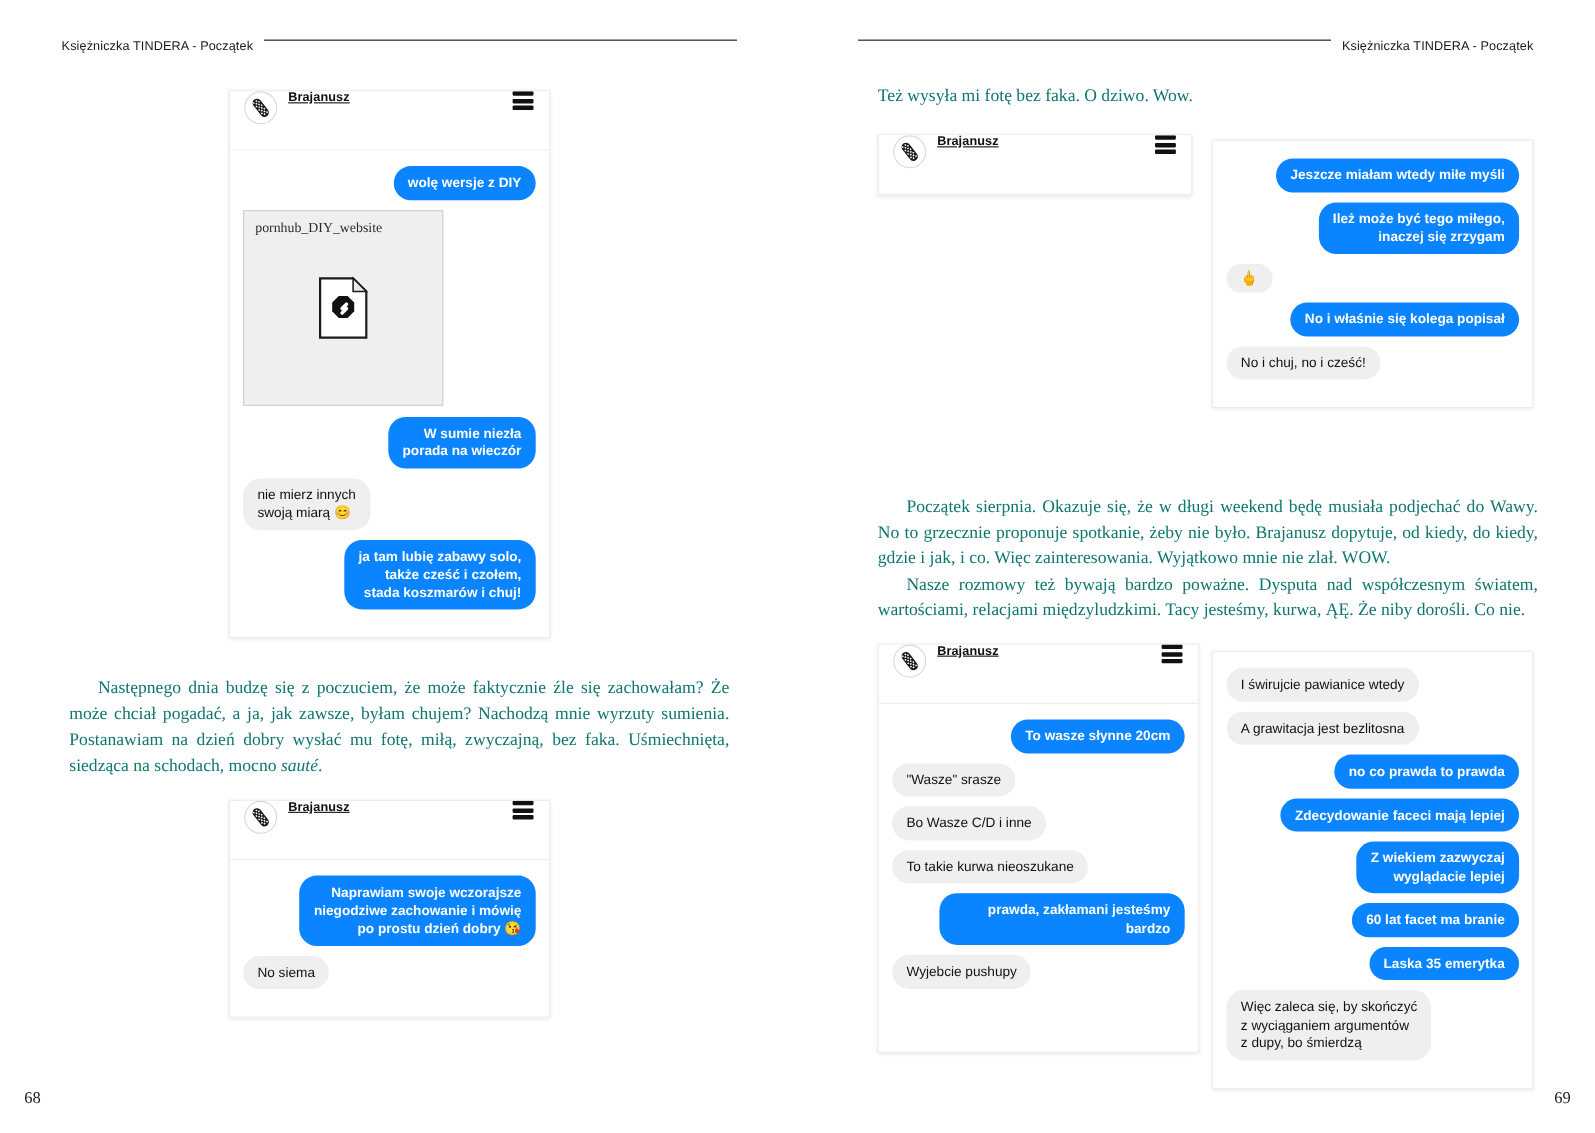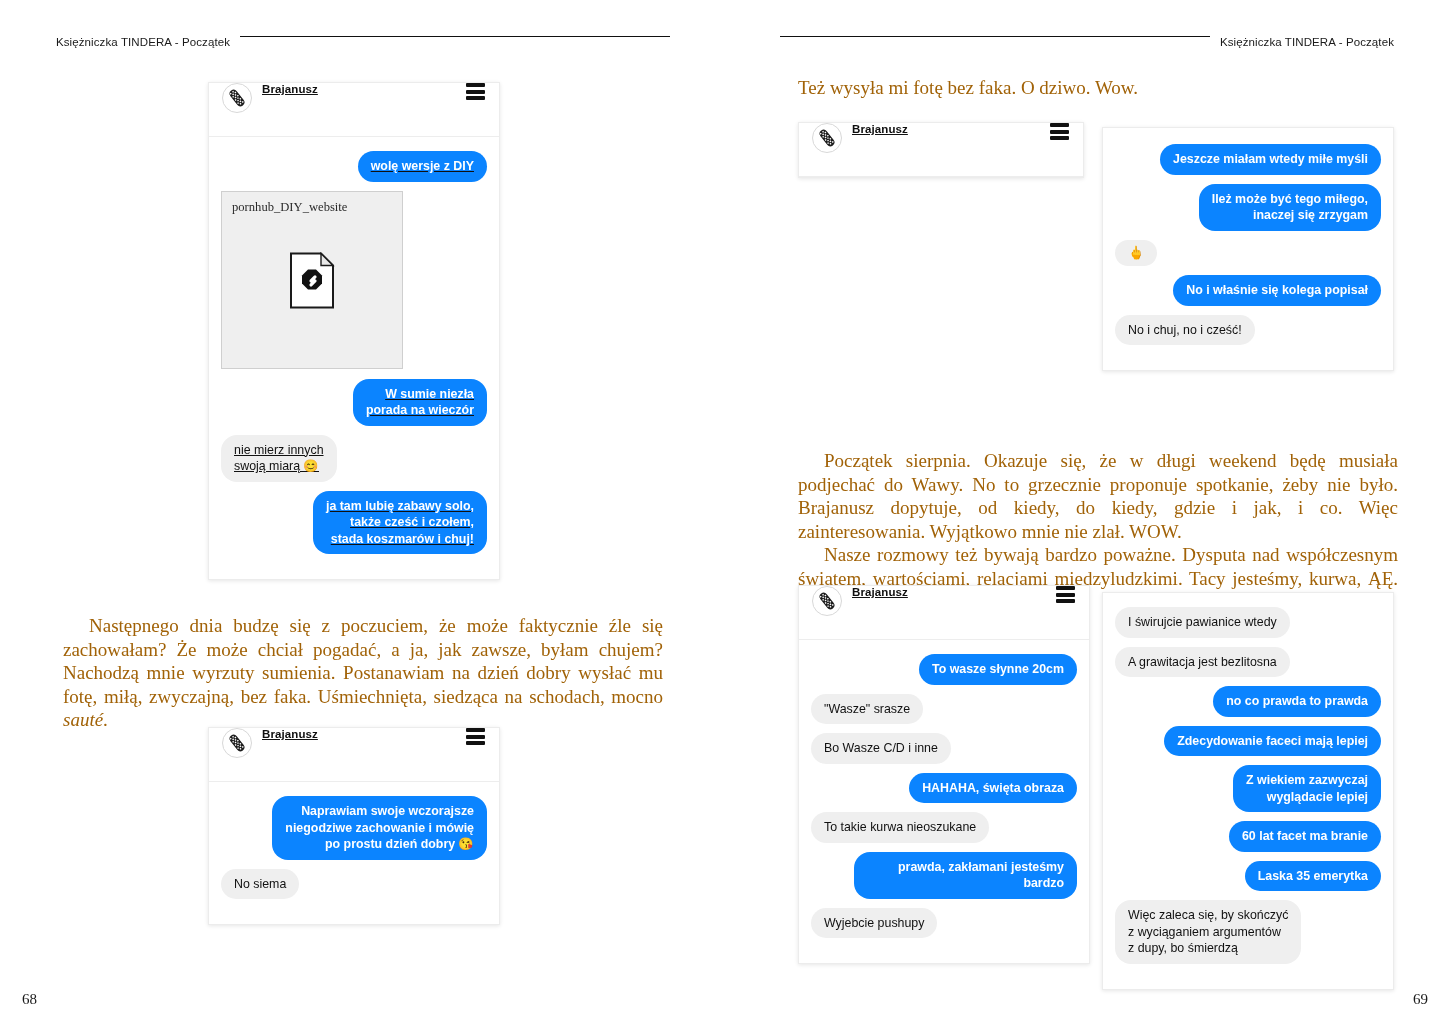--- a/index.html
+++ b/index.html
@@ -29,21 +29,21 @@
   
   .folio{position:absolute;bottom:22px;font-size:15px;color:#1a1a1a;
          font-family:"Liberation Serif", serif;}
   .page-left .folio{left:22px;text-align:center;}
   .page-right .folio{right:22px;}
 
   
   .prose{
     position:absolute;
     font-family:"Liberation Serif", serif;
-    font-size:19px;line-height:23.5px;color:#a16207;
+    font-size:16px;line-height:23.5px;color:#0f766e;
     text-align:justify;
   }
   .prose p{margin:0;text-indent:26px;}
   .prose p.noindent{text-indent:0;}
   .prose i{font-style:italic;}
 
   
   .chat-card{
     position:absolute;
     background:#ffffff;
@@ -107,21 +107,21 @@
     font-family:"Liberation Serif", serif;
     font-size:12.6px;color:#2b2b2b;
   }
   .broken-img .doc{
     position:absolute;left:50%;top:50%;
     transform:translate(-50%,-46%);
   }
 
   
   #card-l1{left:208px;top:82px;width:292px;}
-  #card-l1 .chat-body{min-height:434px;text-decoration:underline;}
+  #card-l1 .chat-body{min-height:434px;}
   #card-l2{left:208px;top:727px;width:292px;}
   #card-l2 .chat-body{min-height:110px;}
 
   
   #card-r1a{left:73px;top:122px;width:286px;}
   #card-r1a .chat-body{min-height:226px;}
   #card-r1b{left:377px;top:127px;width:292px;}
   #card-r1b .chat-body{padding-top:16px;min-height:212px;}
   #card-r2a{left:73px;top:585px;width:292px;}
   #card-r2a .chat-body{min-height:316px;}
@@ -375,23 +375,20 @@
       <div class="chat-body">
         <div class="row out">
           <div class="bubble out">To wasze słynne 20cm</div>
         </div>
         <div class="row in">
           <div class="bubble in">"Wasze" srasze</div>
         </div>
         <div class="row in">
           <div class="bubble in">Bo Wasze C/D i inne</div>
         </div>
-        <div class="row out">
-          <div class="bubble out">HAHAHA, święta obraza</div>
-        </div>
         <div class="row in">
           <div class="bubble in">To takie kurwa nieoszukane</div>
         </div>
         <div class="row out">
           <div class="bubble out">prawda, zakłamani jesteśmy bardzo</div>
         </div>
         <div class="row in">
           <div class="bubble in">Wyjebcie pushupy</div>
         </div>
       </div>

